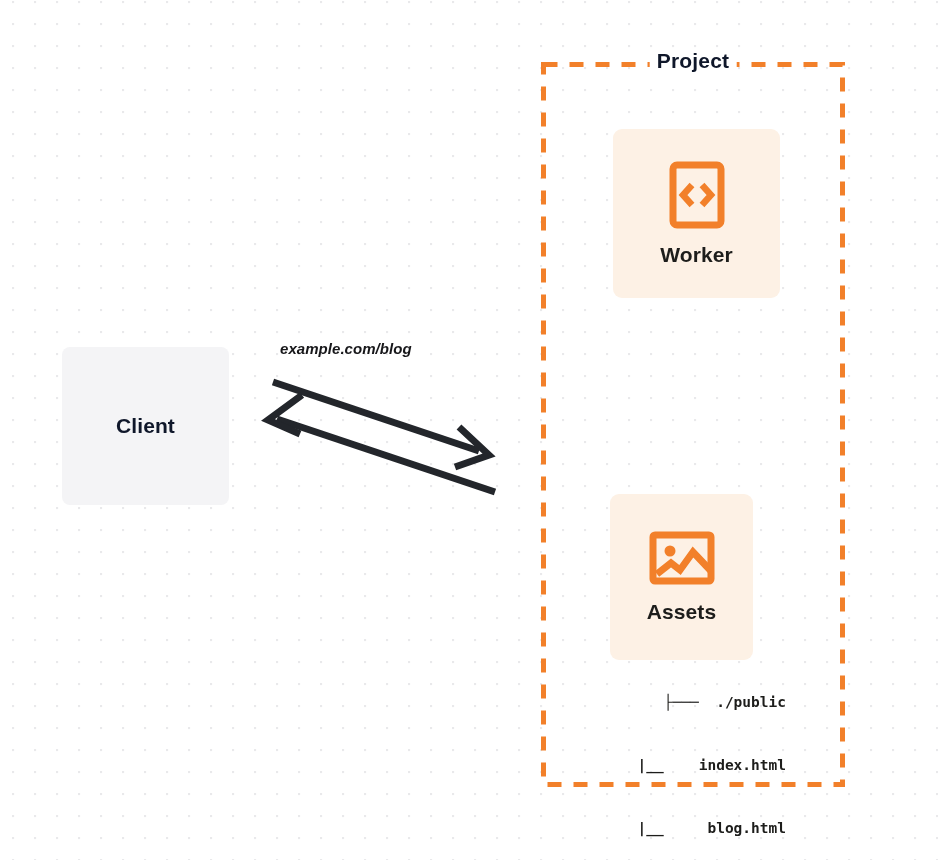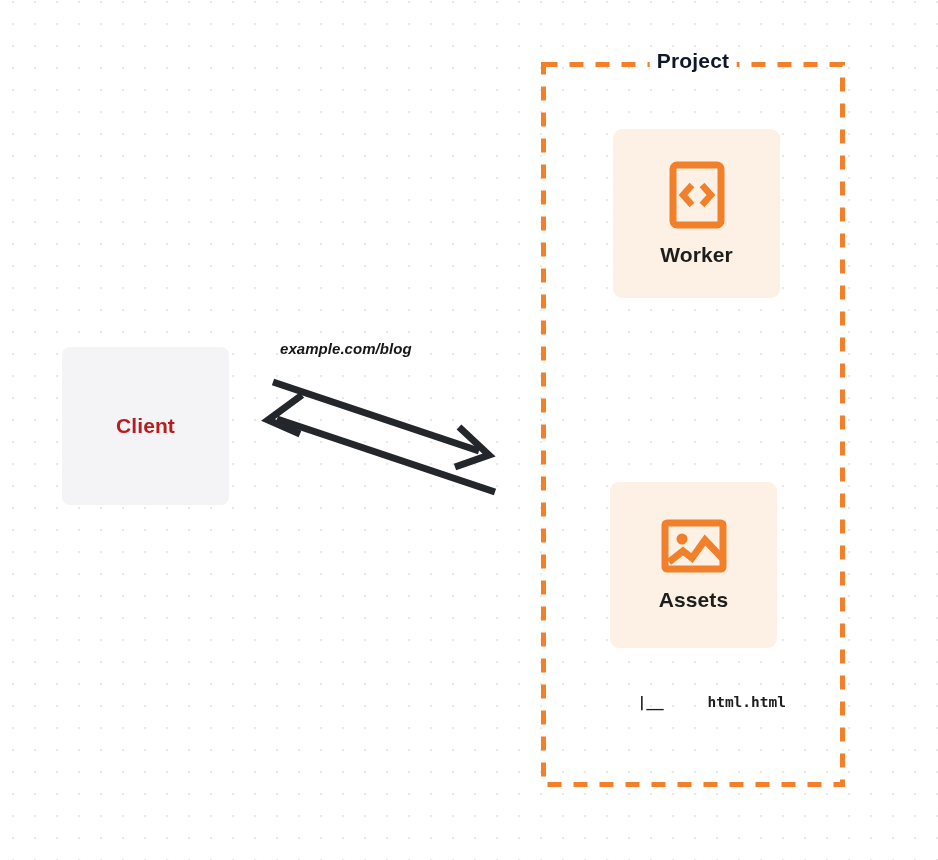--- a/index.html
+++ b/index.html
@@ -33,21 +33,21 @@
     height: 158px;
     background: #f4f4f6;
     border-radius: 8px;
     display: flex;
     align-items: center;
     justify-content: center;
   }
   #client-node .node-label {
     font-size: 21px;
     font-weight: 700;
-    color: #b91c1c;
+    color: #0f172a;
     letter-spacing: 0.1px;
   }
 
   
   #connection-label {
     position: absolute;
     left: 280px;
     top: 340px;
     font-size: 15px;
     font-weight: 700;
@@ -106,22 +106,22 @@
     justify-content: center;
   }
   #worker-card {
     left: 72px;
     top: 67px;
     width: 167px;
     height: 169px;
   }
   #assets-card {
     left: 69px;
-    top: 420px;
-    width: 167px;
+    top: 432px;
+    width: 143px;
     height: 166px;
   }
   .service-card .card-icon {
     line-height: 0;
     margin-bottom: 14px;
   }
   .service-card .card-label {
     font-size: 21px;
     font-weight: 700;
     color: #1d1d1b;
@@ -194,18 +194,20 @@
         <svg width="66" height="56" viewBox="0 0 66 56" xmlns="http://www.w3.org/2000/svg">
           <rect x="4" y="5" width="58" height="46" rx="2" ry="2" fill="none" stroke="#f2802a" stroke-width="7"></rect>
           <circle cx="21" cy="21" r="5.5" fill="#f2802a"></circle>
           <polyline points="8,44 22,33 31,40 44,22 62,41" fill="none" stroke="#f2802a" stroke-width="7" stroke-linecap="butt" stroke-linejoin="miter"></polyline>
         </svg>
       </div>
       <span class="card-label">Assets</span>
     </div>
 
     <div id="asset-file-tree">
-      <span class="tree-row">   |__     html.html</span>
+      <span class="tree-row">├───  ./public</span>
+      <span class="tree-row">   |__    index.html</span>
+      <span class="tree-row">   |__     blog.html</span>
       
     </div>
 
   </div>
 </div>
 
 </body></html>

